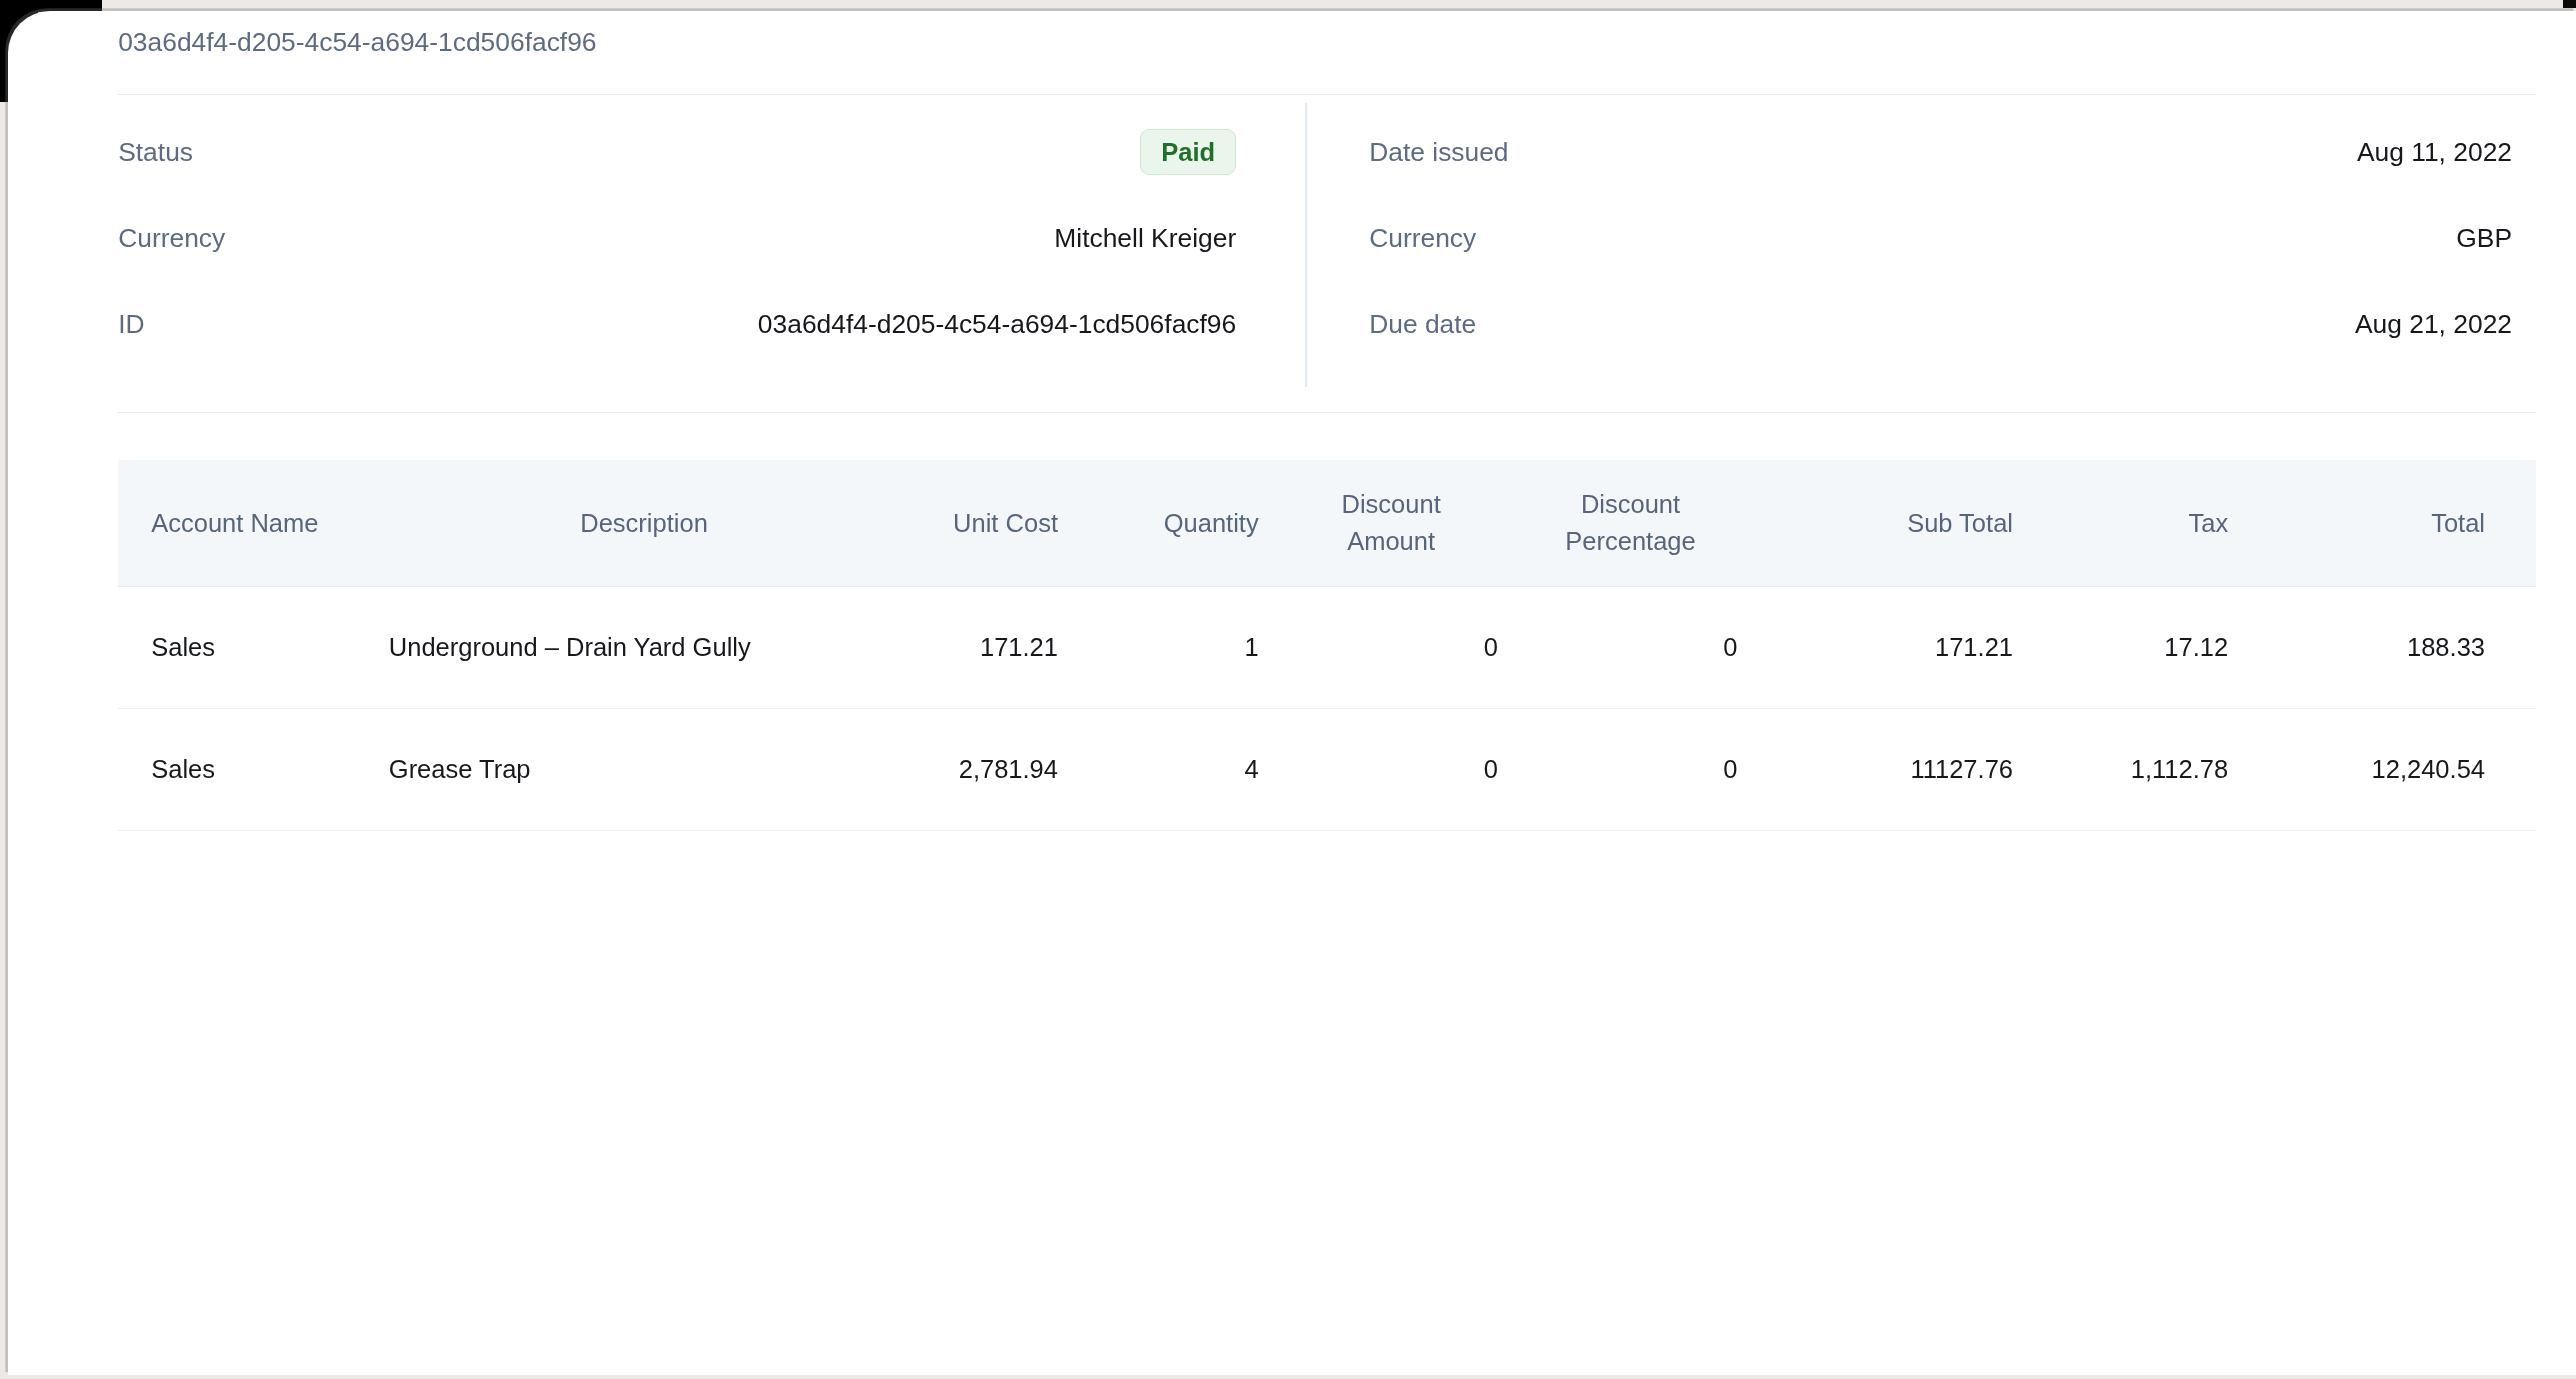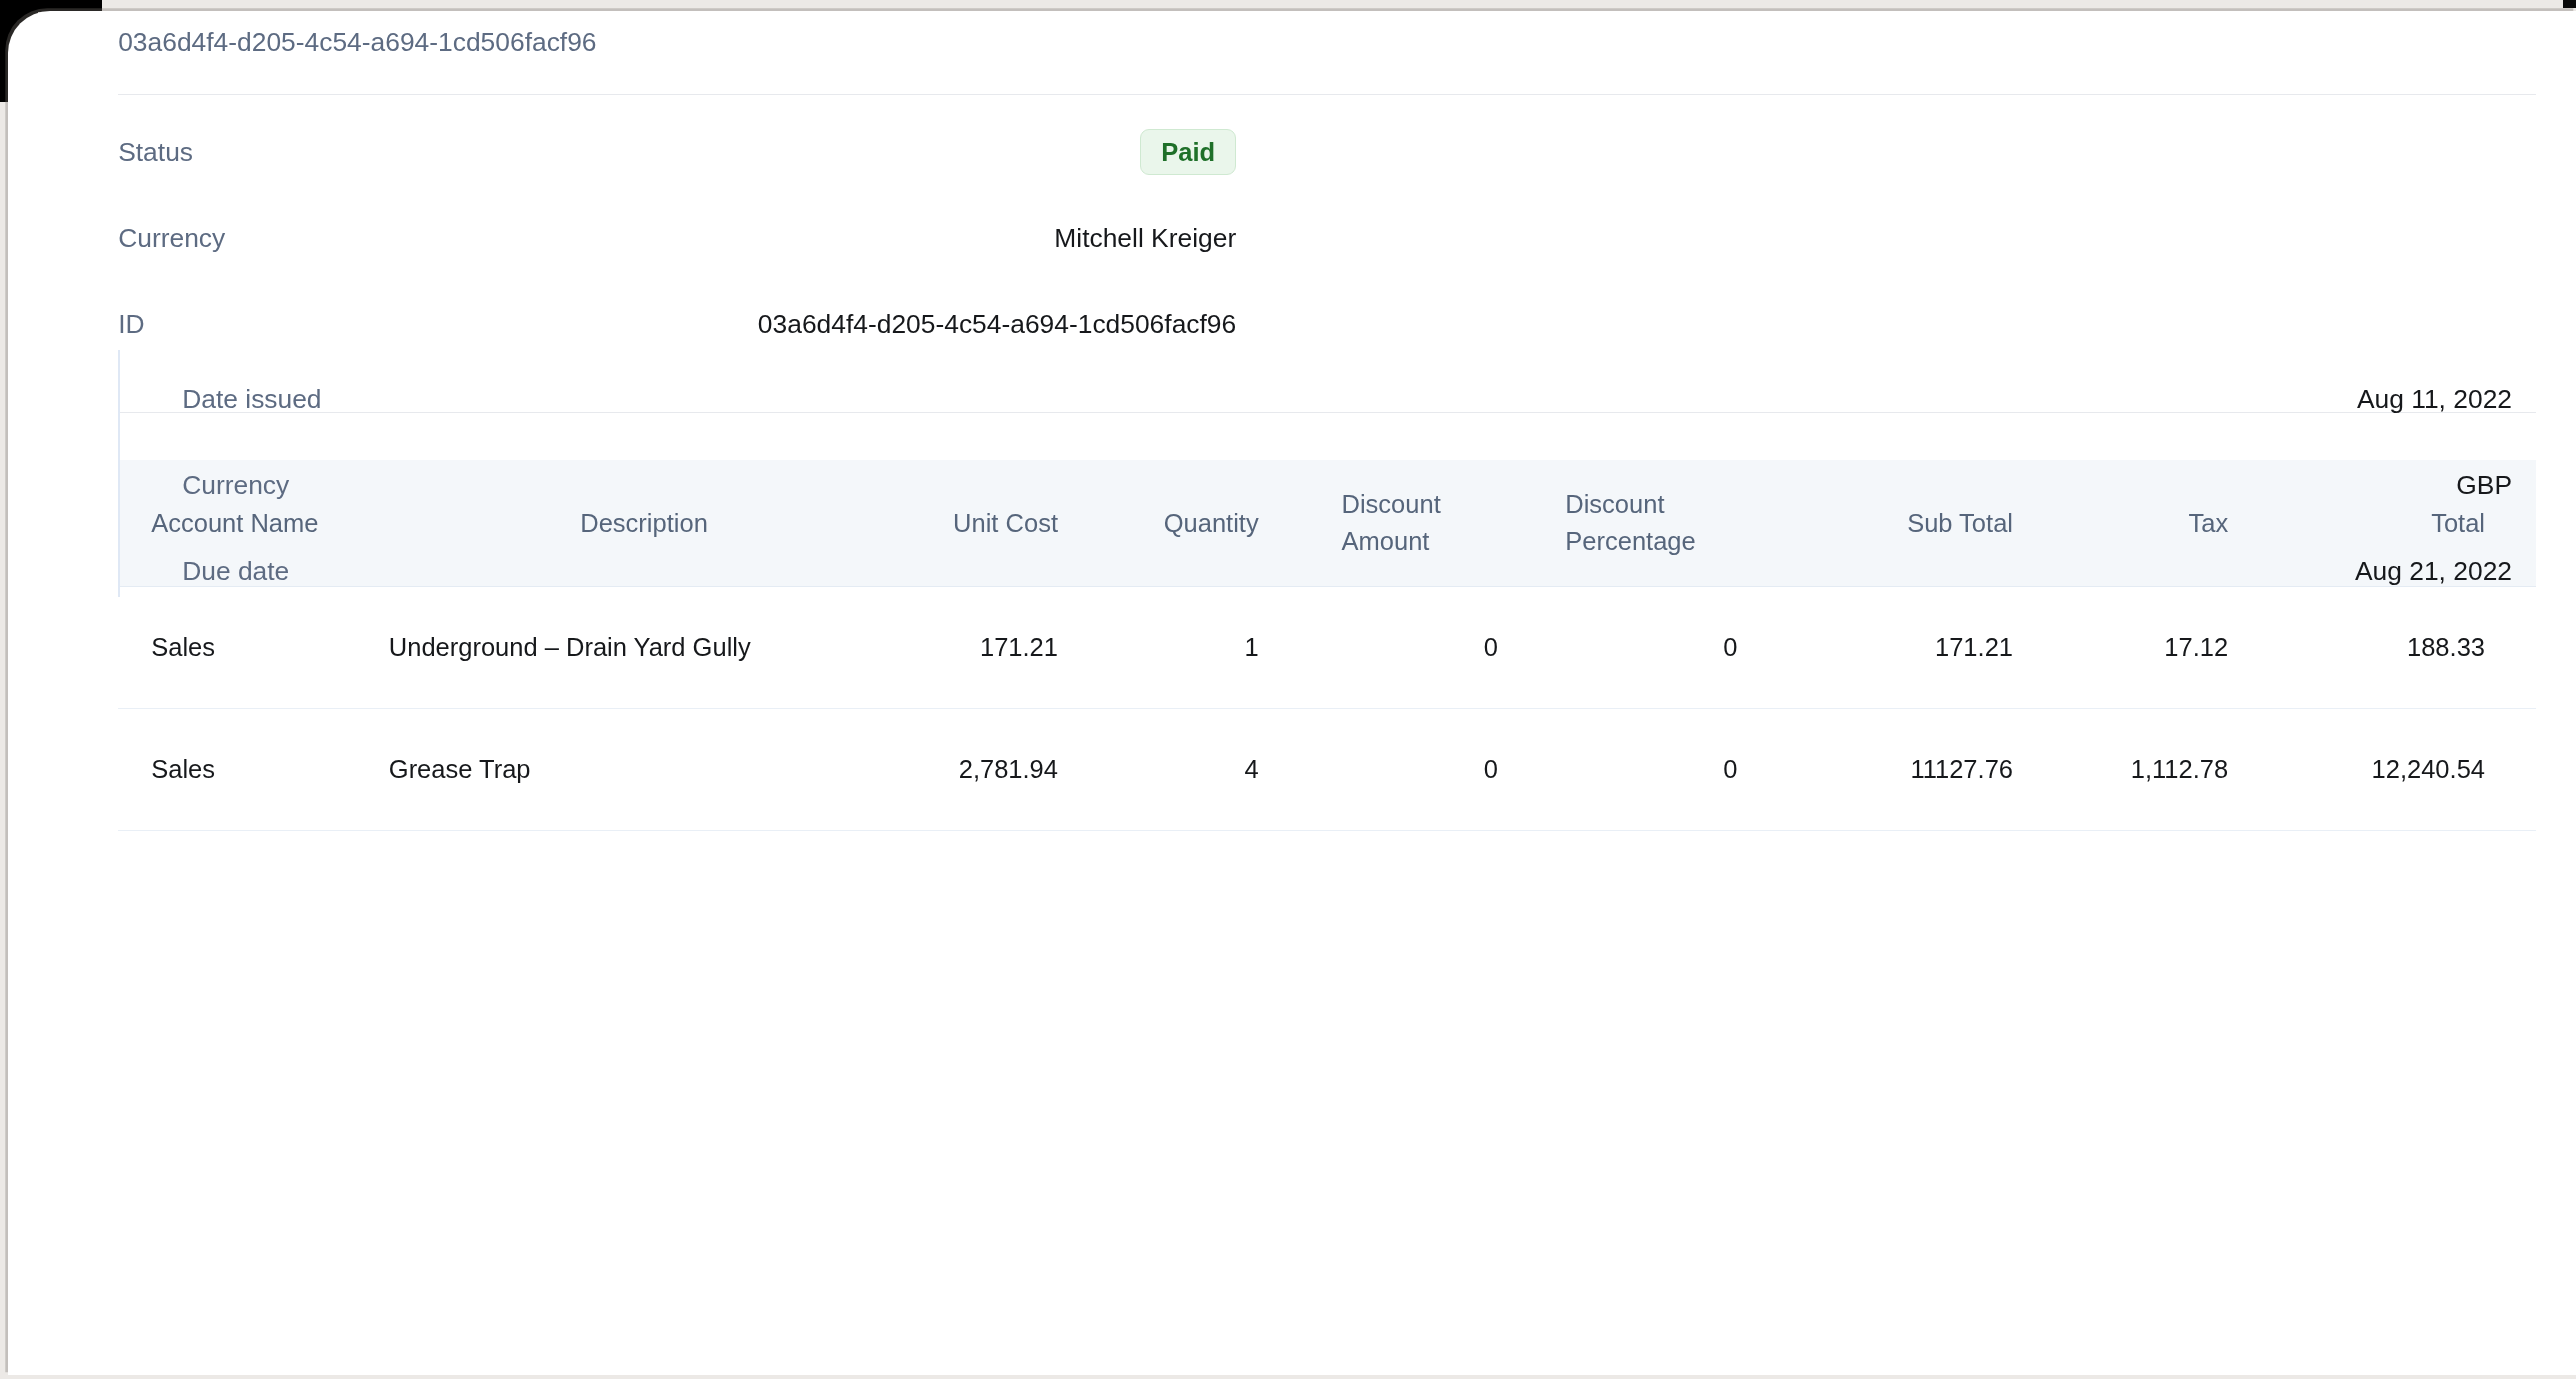--- a/index.html
+++ b/index.html
@@ -29,21 +29,21 @@
     font-size:80px;line-height:1.0;font-weight:700;color:#0c0c0d;
     letter-spacing:0px;
   }
   .page-subtitle{
     margin-top:16.4px;
     font-size:26.4px;color:#5d6b82;
   }
   .divider{border-top:1.8px solid #e7e9ed;margin-top:36px;}
 
   
-  .info{display:flex;margin-top:7.3px;height:284px;flex-direction:column;}
+  .info{display:flex;margin-top:7.3px;height:284px;}
   .info-col{box-sizing:border-box;display:grid;grid-auto-rows:51px;row-gap:35px;padding-top:24px;align-content:start;}
   .info-left{width:1187px;padding-right:69px;}
   .info-right{flex:1;border-left:2.7px solid #dfe8f5;padding-left:62px;padding-right:24px;}
   .info-row{display:flex;align-items:center;justify-content:space-between;}
   .info-label{font-size:26.4px;color:#5d6b82;}
   .info-value{font-size:26.4px;color:#16181b;}
   .badge-paid{
     display:inline-block;
     font-size:25.5px;font-weight:700;color:#1f7029;
     background:#eaf6eb;border:1.8px solid #cfe9d1;border-radius:9px;
@@ -58,21 +58,21 @@
     background:#f4f7fa;height:124px;
     font-weight:400;font-size:25.5px;color:#56657b;
     border-bottom:1.8px solid #e4ebf3;
   }
   table.items td{
     height:119px;font-size:25.5px;color:#16181b;
     border-bottom:1.8px solid #e9eff6;
   }
   .al{text-align:left;}  .ar{text-align:right;}  .ac{text-align:center;}
   .pl36{padding-left:33px;} .pl26{padding-left:24px;} .pr14{padding-right:12.8px;} .pr56{padding-right:51px;}
-  .hdr-wrap{display:inline-block;width:min-content;text-align:left;line-height:1.45;}
+  .hdr-wrap{display:inline-block;width:min-content;text-align:center;line-height:1.45;}
 
   
   .summary{width:729px;margin-left:auto;margin-right:28px;margin-top:64px;font-size:25.5px;color:#16181b;}
   .summary-row{height:64px;display:flex;align-items:center;border-bottom:1.8px solid #e9eff6;}
   .summary-row:last-child{border-bottom:none;}
   .summary-row.bold{font-weight:700;}
   .summary-label{flex:1;text-align:right;}
   .summary-value{width:363px;text-align:right;}
 </style>
 </head>

